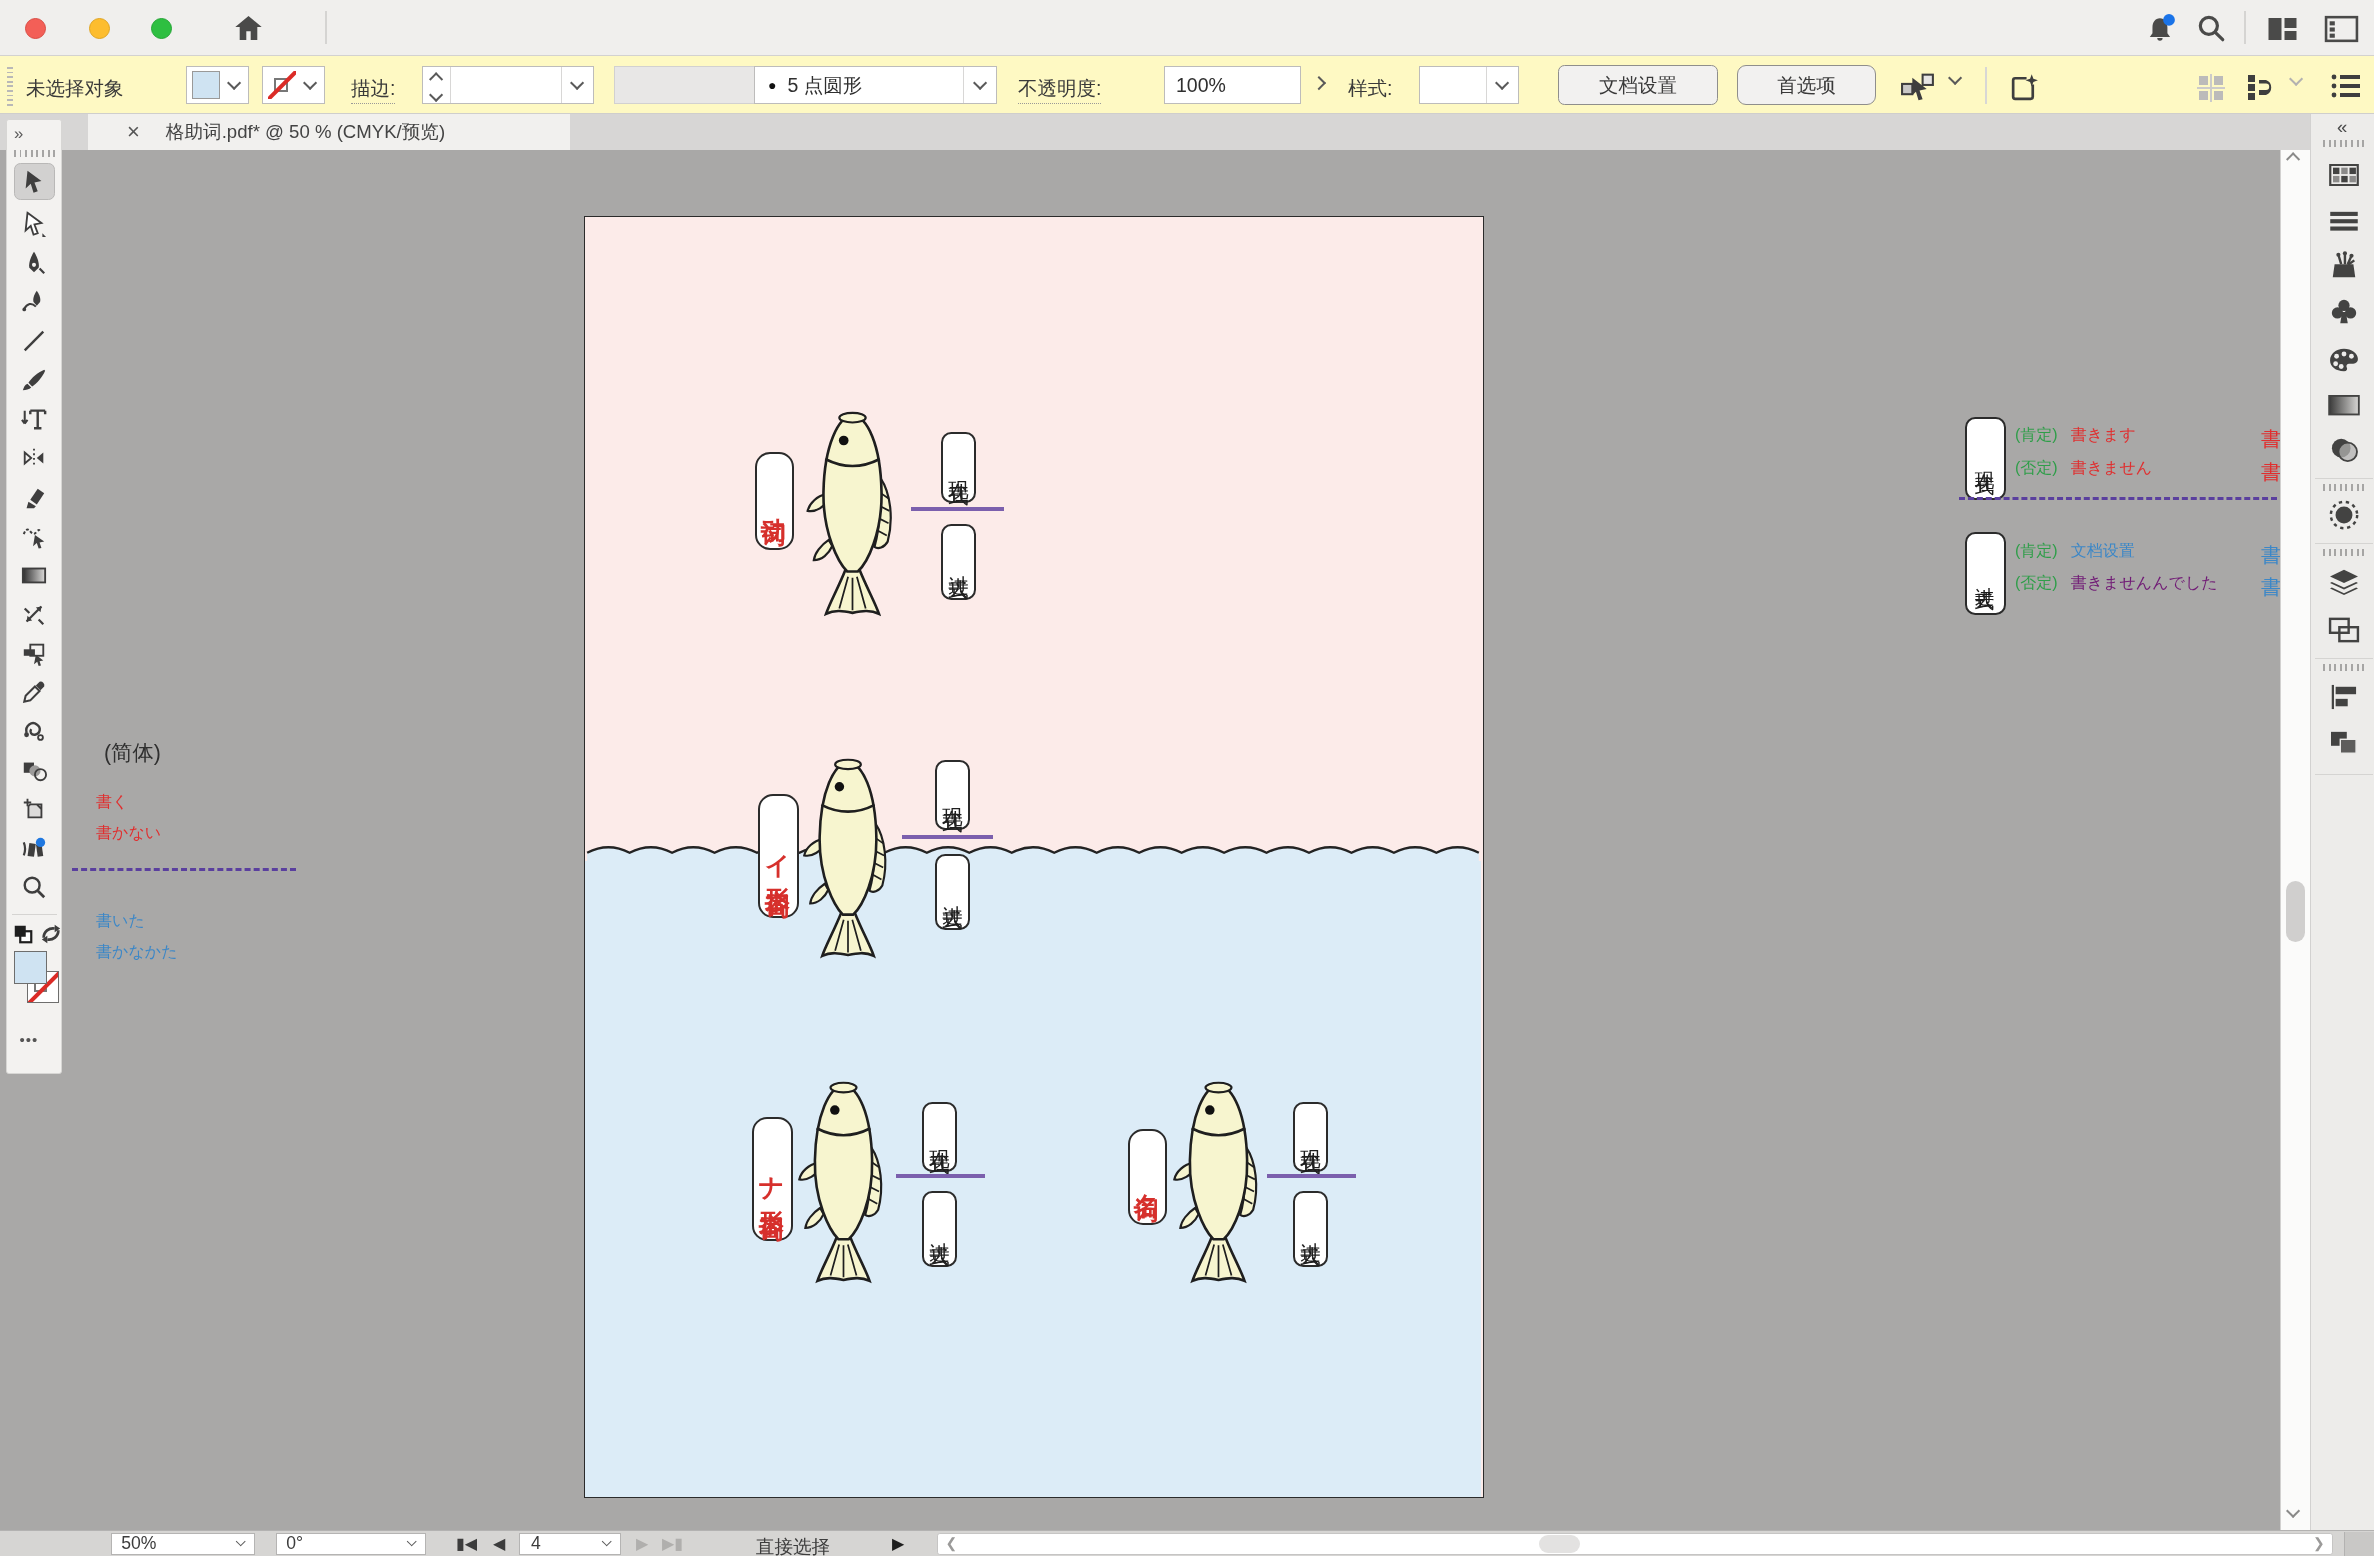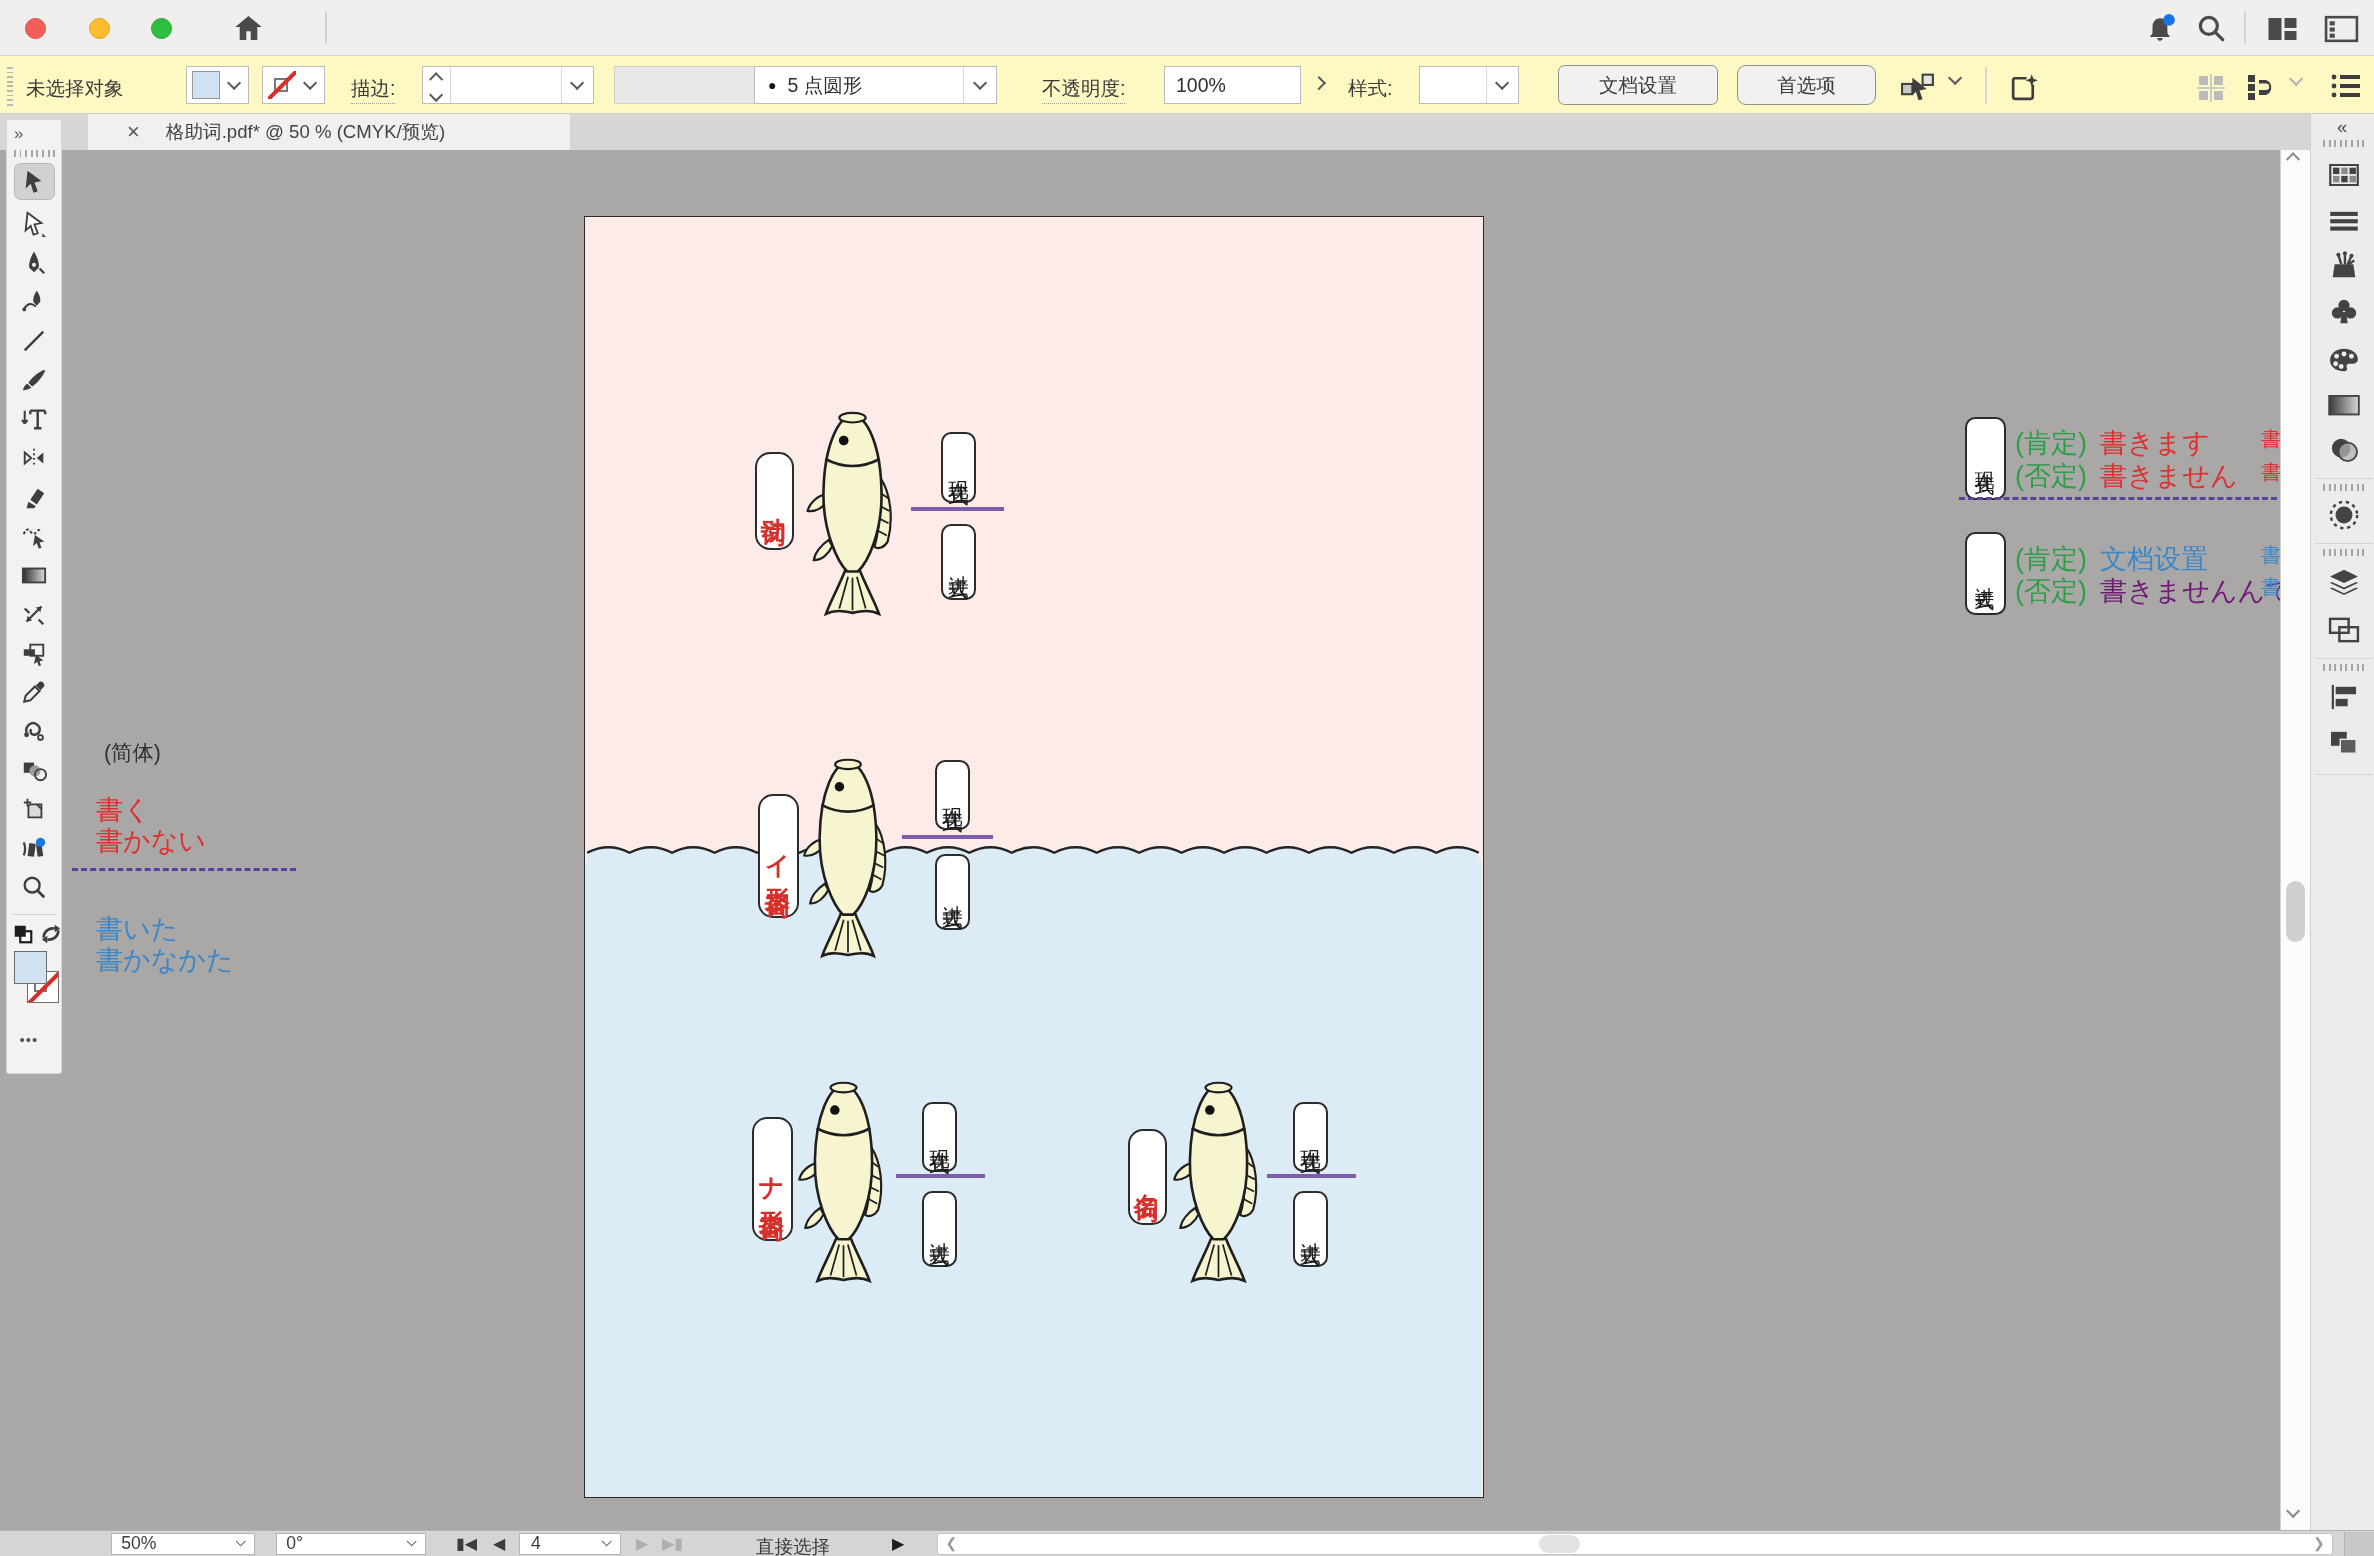--- a/index.html
+++ b/index.html
@@ -56,21 +56,21 @@
   .artboard { position:absolute; left:584px; top:66px; width:900px; height:1282px;
     background:#fcebe9; border:1.9px solid #2b2b2b; }
   .water { position:absolute; left:0; width:896px; background:#dcecf7; }
   .pline { position:absolute; height:3.7px; background:#7b5fad; }
   .dashline { position:absolute; border-top:3.7px dashed #5a3f9e; }
   .vbox { position:absolute; background:#fff; border:2.3px solid #2b2b2b; border-radius:10.2px;
     display:flex; align-items:center; justify-content:center;
     writing-mode:vertical-rl; text-orientation:upright; font-size:20.4px; color:#1e1e1e;
     letter-spacing:1.9px; }
   .vbox.red { color:#d6302c; font-weight:bold; font-size:25px; letter-spacing:2.8px; border-radius:15px; }
-  .note { position:absolute; font-size:27px; white-space:nowrap; }
+  .note { position:absolute; font-size:16px; white-space:nowrap; }
   .note.dark { color:#2f2f2f; font-size:21.3px; }
   .note.red { color:#e02f2f; }
   .note.blue { color:#3c87c7; }
   .tag-green { color:#2f9e49; margin-right:13px; }
   .clip { position:absolute; width:18.6px; overflow:hidden; font-size:20.4px; white-space:nowrap; }
 
   
   .vscroll { position:absolute; left:2280px; top:150px; width:30px; height:1380px;
     background:#fbfbfa; border-left:0.9px solid #d2d1d0; }
   .vthumb { position:absolute; left:4.6px; top:731px; width:19.5px; height:61px;
@@ -182,21 +182,21 @@
 
     <div class="cell" style="left:754px;width:243px;">
       <span style="font-size:14px;margin-left:13px;color:#111;">●</span>
       <span style="font-size:19.5px;color:#2f2f2f;margin-left:11px;">5 点圆形</span>
       <div style="flex:1;"></div>
       <div class="chevcell" style="width:33px;border-left:0.9px solid #d8d7d6;height:100%;">
           <div class="chev"></div>
         </div>
     </div>
 
-    <span class="cb-text dotted-u" style="left:1018px;margin-left:24px;">不透明度:</span>
+    <span class="cb-text dotted-u" style="left:1018px;">不透明度:</span>
     <div class="cell" style="left:1164px;width:137px;">
       <span style="font-size:19.5px;color:#2f2f2f;margin-left:11px;">100%</span>
     </div>
     <div class="chevcell abs" style="left:1304px;top:10.2px;width:30px;height:38px;">
       <div class="chev" style="transform:rotate(-45deg);"></div>
     </div>
 
     <span class="cb-text" style="left:1348px;">样式:</span>
     <div class="cell" style="left:1419px;width:100px;">
       <div style="flex:1;"></div>

